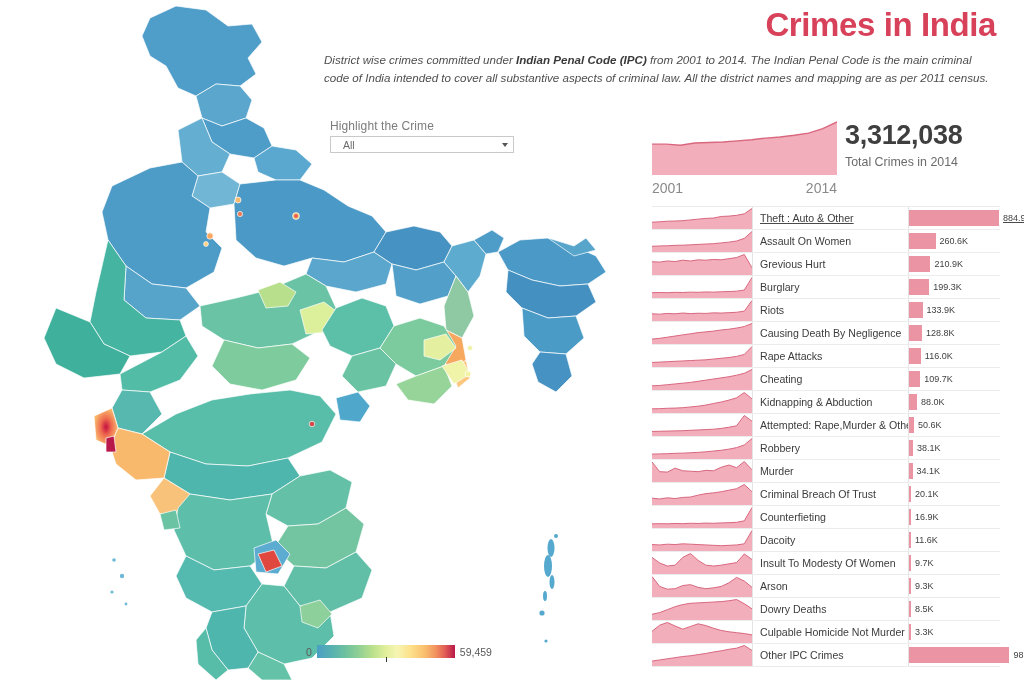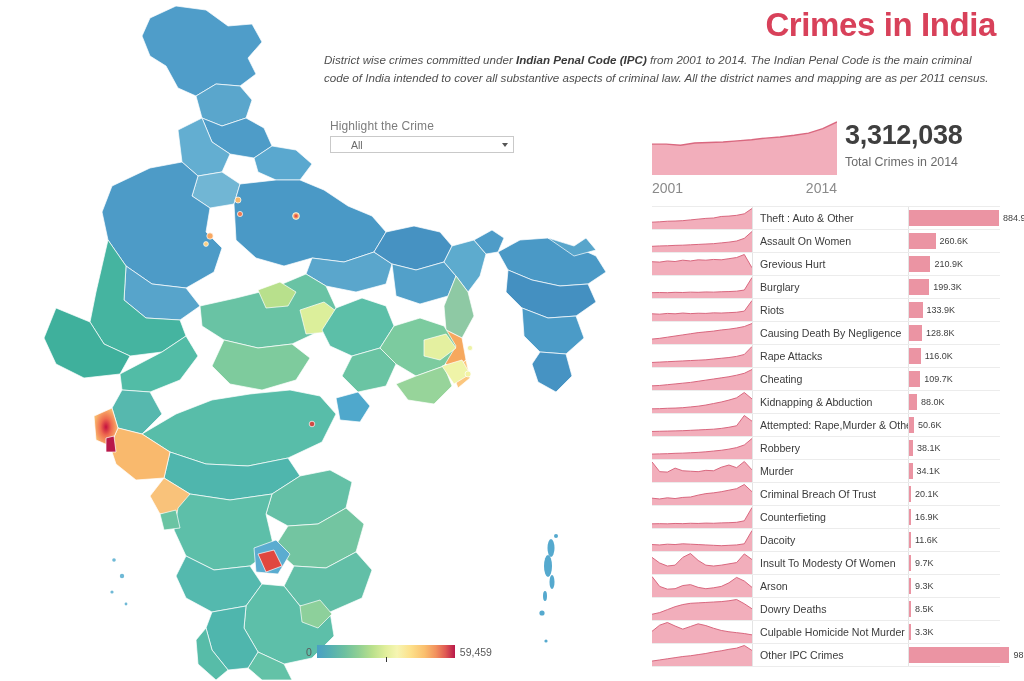--- a/index.html
+++ b/index.html
@@ -57,21 +57,21 @@
 
   
   #filter-block { position: absolute; left: 330px; top: 119px; width: 184px; }
   #filter-label {
     font-size: 12px; color: #7c7c7c; margin-bottom: 3px; letter-spacing: .1px;
   }
   #filter-select {
     position: relative;
     height: 17px; border: 1px solid #c9c9c9; background: #fff;
     display: flex; align-items: center;
-    padding: 0 20px; font-size: 10.5px; color: #6a6a6a;
+    padding: 0 12px; font-size: 10.5px; color: #6a6a6a;
     box-sizing: border-box;
   }
   #filter-select .caret {
     position: absolute; right: 5px; top: 50%;
     transform: translateY(-50%);
     width: 0; height: 0;
     border-left: 3.5px solid transparent;
     border-right: 3.5px solid transparent;
     border-top: 4px solid #555;
   }
@@ -94,21 +94,21 @@
   
   #crime-table {
     position: absolute; left: 652px; top: 206px;
     width: 348px;
   }
   .crime-row {
     display: flex; align-items: stretch;
     height: 22px;
     border-bottom: 1px solid #ececec;
   }
-  .crime-row:first-child { border-top: 1px solid #ececec; }
+  .crime-row:first-child { border-top: 1px solid #ececec; text-decoration: underline; }
   .spark-cell {
     width: 100px; flex: none;
     position: relative; overflow: hidden;
     border-right: 1px solid #e4e4e4;
   }
   .spark-cell svg { display: block; }
   .name-cell {
     width: 156px; flex: none;
     display: flex; align-items: center;
     padding-left: 7px; box-sizing: border-box;

